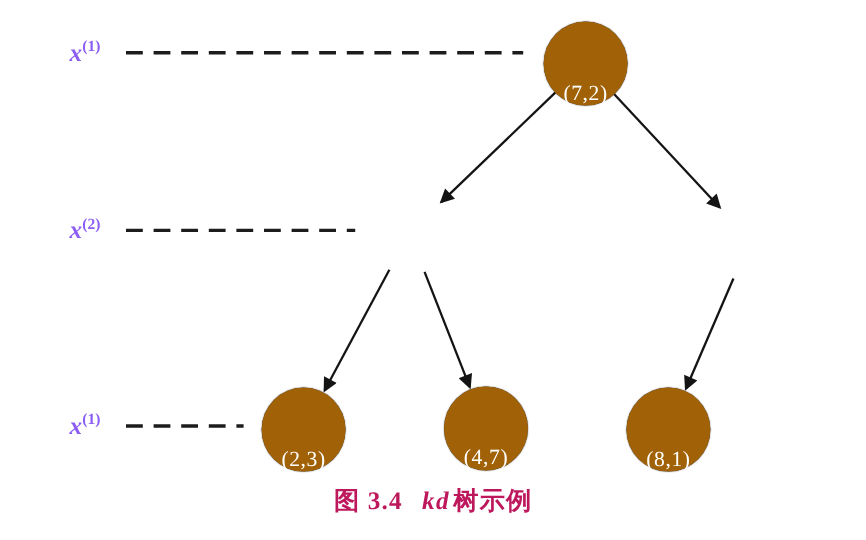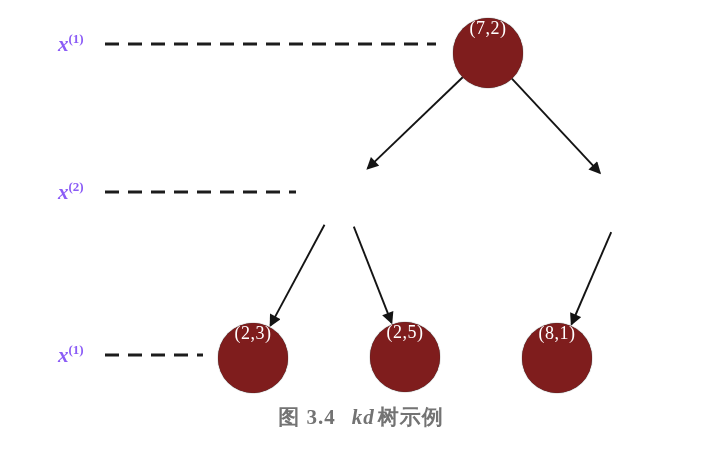--- a/index.html
+++ b/index.html
@@ -20,24 +20,24 @@
     left: 0;
     top: 0;
     width: 722px;
     height: 450px;
   }
   .tree-node {
     position: absolute;
     width: 70px;
     height: 70px;
     border-radius: 50%;
-    background: #7f1d1d;
+    background: #a16207;
     color: #ffffff;
     display: flex;
-    align-items: flex-start;
+    align-items: flex-end;
     justify-content: center;
     font-size: 18px;
     letter-spacing: 0.5px;
     transform: translate(-50%, -50%);
     box-shadow: 0 0 1px #000;
   }
   .axis-label {
     position: absolute;
     left: 58px;
     transform: translateY(-54%);
@@ -57,21 +57,21 @@
     line-height: 0;
   }
   .caption {
     position: absolute;
     left: 0;
     right: 0;
     top: 403px;
     text-align: center;
     font-size: 21px;
     font-weight: 700;
-    color: #737373;
+    color: #be185d;
     letter-spacing: 1px;
   }
   .caption .cap-italic {
     font-style: italic;
     margin-left: 16px;
     margin-right: 3px;
   }
 </style>
 </head>
 <body>
@@ -107,21 +107,21 @@
     <i>x</i><sup>(1)</sup>
   </div>
 
   <div class="tree-node" style="left:488px; top:53px">
     <span>(7,2)</span>
   </div>
   <div class="tree-node" style="left:253px; top:358px">
     <span>(2,3)</span>
   </div>
   <div class="tree-node" style="left:405px; top:357px">
-    <span>(2,5)</span>
+    <span>(4,7)</span>
   </div>
   <div class="tree-node" style="left:557px; top:358px">
     <span>(8,1)</span>
   </div>
 
   <div class="caption">
     <span>图 3.4</span><span class="cap-italic">kd</span><span>树示例</span>
   </div>
 
 </div>

